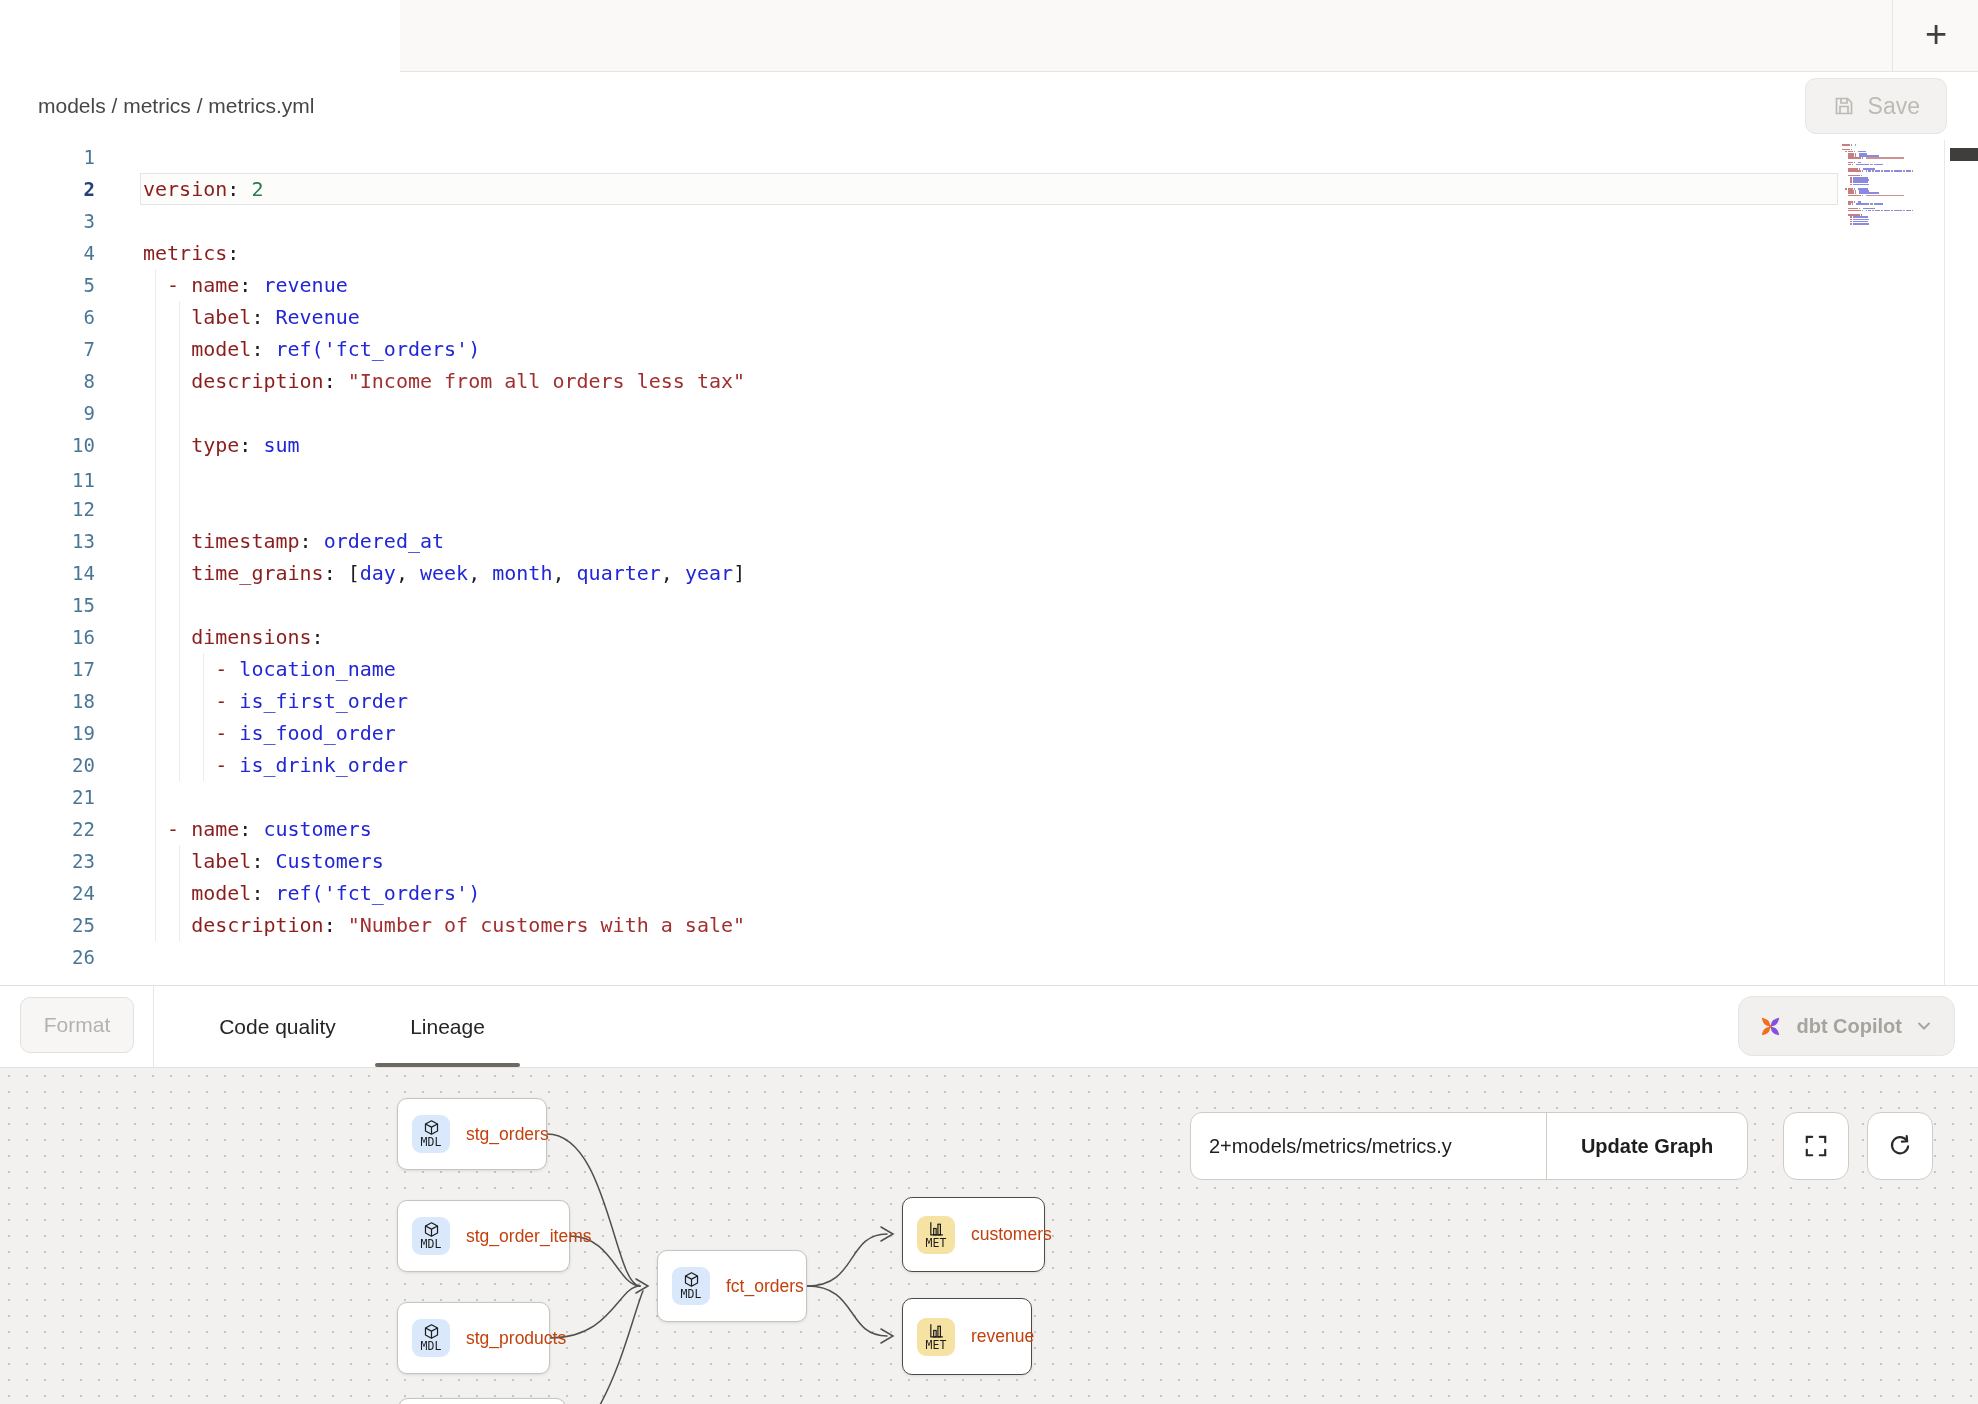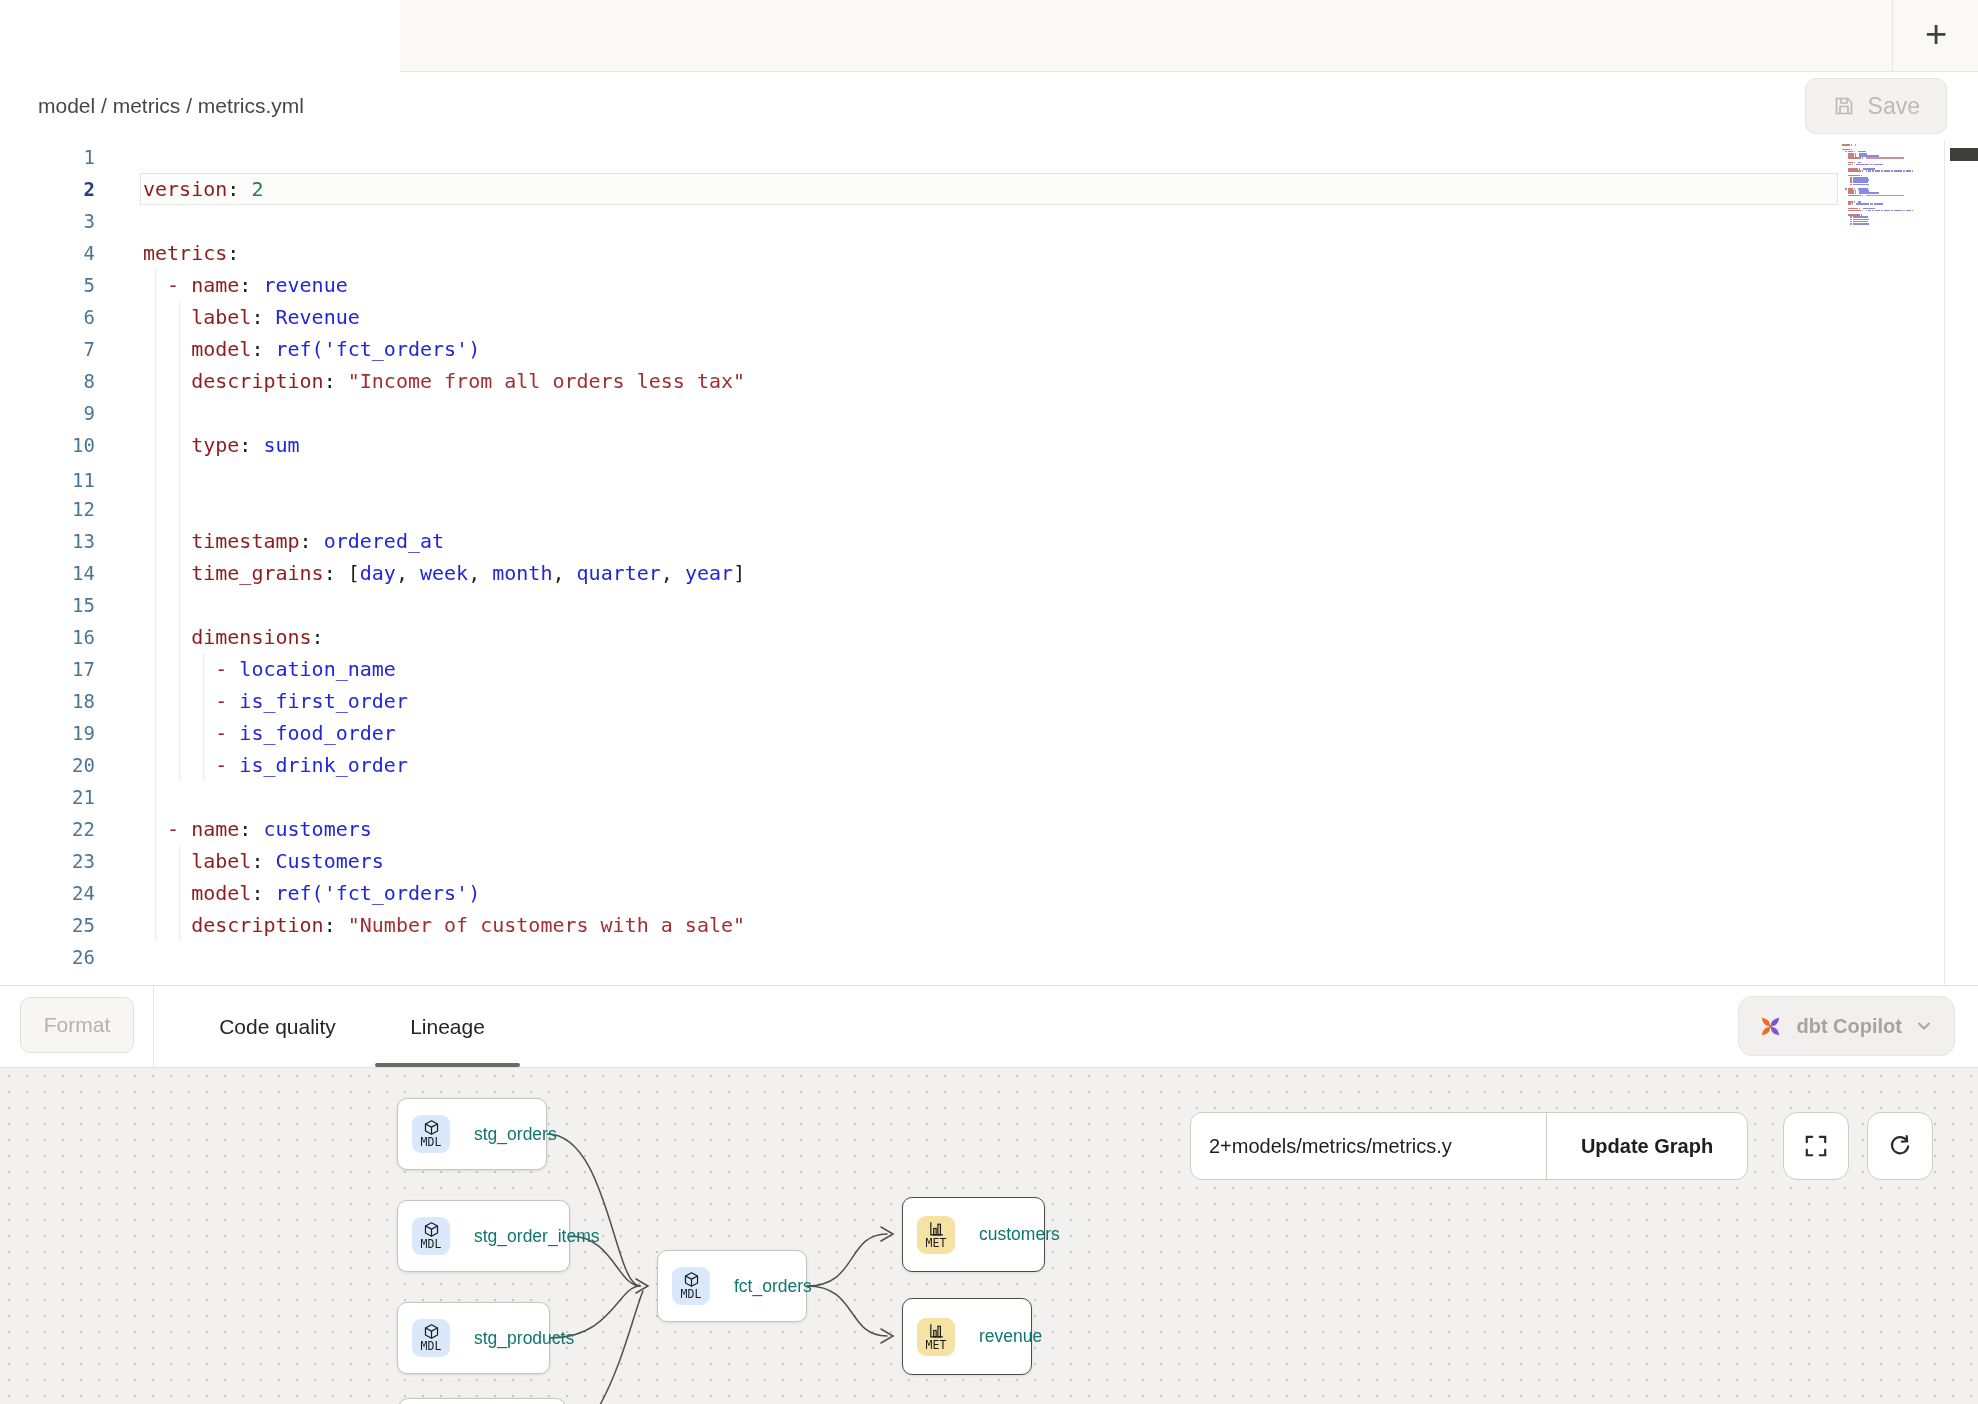--- a/index.html
+++ b/index.html
@@ -66,21 +66,21 @@
   .edges{position:absolute;left:0;top:0;}
   .gnode{position:absolute;background:#fff;border-radius:10px;display:flex;align-items:center;
          box-shadow:0 1px 3px rgba(0,0,0,.10);box-sizing:border-box;}
   .gnode.MDL{border:1px solid #c6c4c0;}
   .gnode.MET{border:1.6px solid #4d4b45;}
   .badge{width:38px;height:38px;border-radius:9px;margin-left:14px;display:flex;flex-direction:column;
          align-items:center;justify-content:center;flex:0 0 auto;}
   .badge.MDL{background:#d9e8fb;}
   .badge.MET{background:#f6e2a3;}
   .badge .btype{font-family:"DejaVu Sans Mono",monospace;font-size:11.5px;color:#1c1c1c;line-height:1;margin-top:1px;}
-  .glabel{margin-left:24px;font-size:17.5px;color:#0f766e;white-space:nowrap;}
+  .glabel{margin-left:16px;font-size:17.5px;color:#c2410c;white-space:nowrap;}
   .gtoolbar{position:absolute;left:1190px;top:44px;width:558px;height:68px;background:#fff;
             border:1px solid #cfccc8;border-radius:12px;display:flex;align-items:stretch;box-sizing:border-box;}
   .gfilter{flex:1;display:flex;align-items:center;padding-left:18px;font-size:20px;color:#1e1e1e;
            border:none;background:transparent;outline:none;font-family:"Liberation Sans",sans-serif;}
   .gdiv{width:1px;background:#cfccc8;}
   .gupdate{width:200px;display:flex;align-items:center;justify-content:center;font-size:20px;
            font-weight:600;color:#1e1e1e;cursor:pointer;}
   .gsq{position:absolute;top:44px;width:66px;height:68px;background:#fff;border:1px solid #cfccc8;
        border-radius:14px;display:flex;align-items:center;justify-content:center;box-sizing:border-box;cursor:pointer;}
 </style>
@@ -90,21 +90,21 @@
 <div class="app">
 
   <div class="tabbar">
     <div class="tabstrip"></div>
     <div class="plus-area">
       <span class="plus">+</span>
     </div>
   </div>
 
   <div class="crumbrow">
-    <span class="crumb">model / metrics / metrics.yml</span>
+    <span class="crumb">models / metrics / metrics.yml</span>
     <div class="savebtn">
       <svg width="24" height="24" viewBox="0 0 24 24" fill="none" stroke="#bdbab5" stroke-width="1.7">
         <path d="M4.5 4.5 h11 l4 4 v11 h-15 z"></path>
           <path d="M8 19.5 v-7 h8 v7"></path>
           <path d="M9 4.5 v4.5 h6 v-4.5"></path>
       </svg>
       <span>Save</span>
     </div>
   </div>
 

